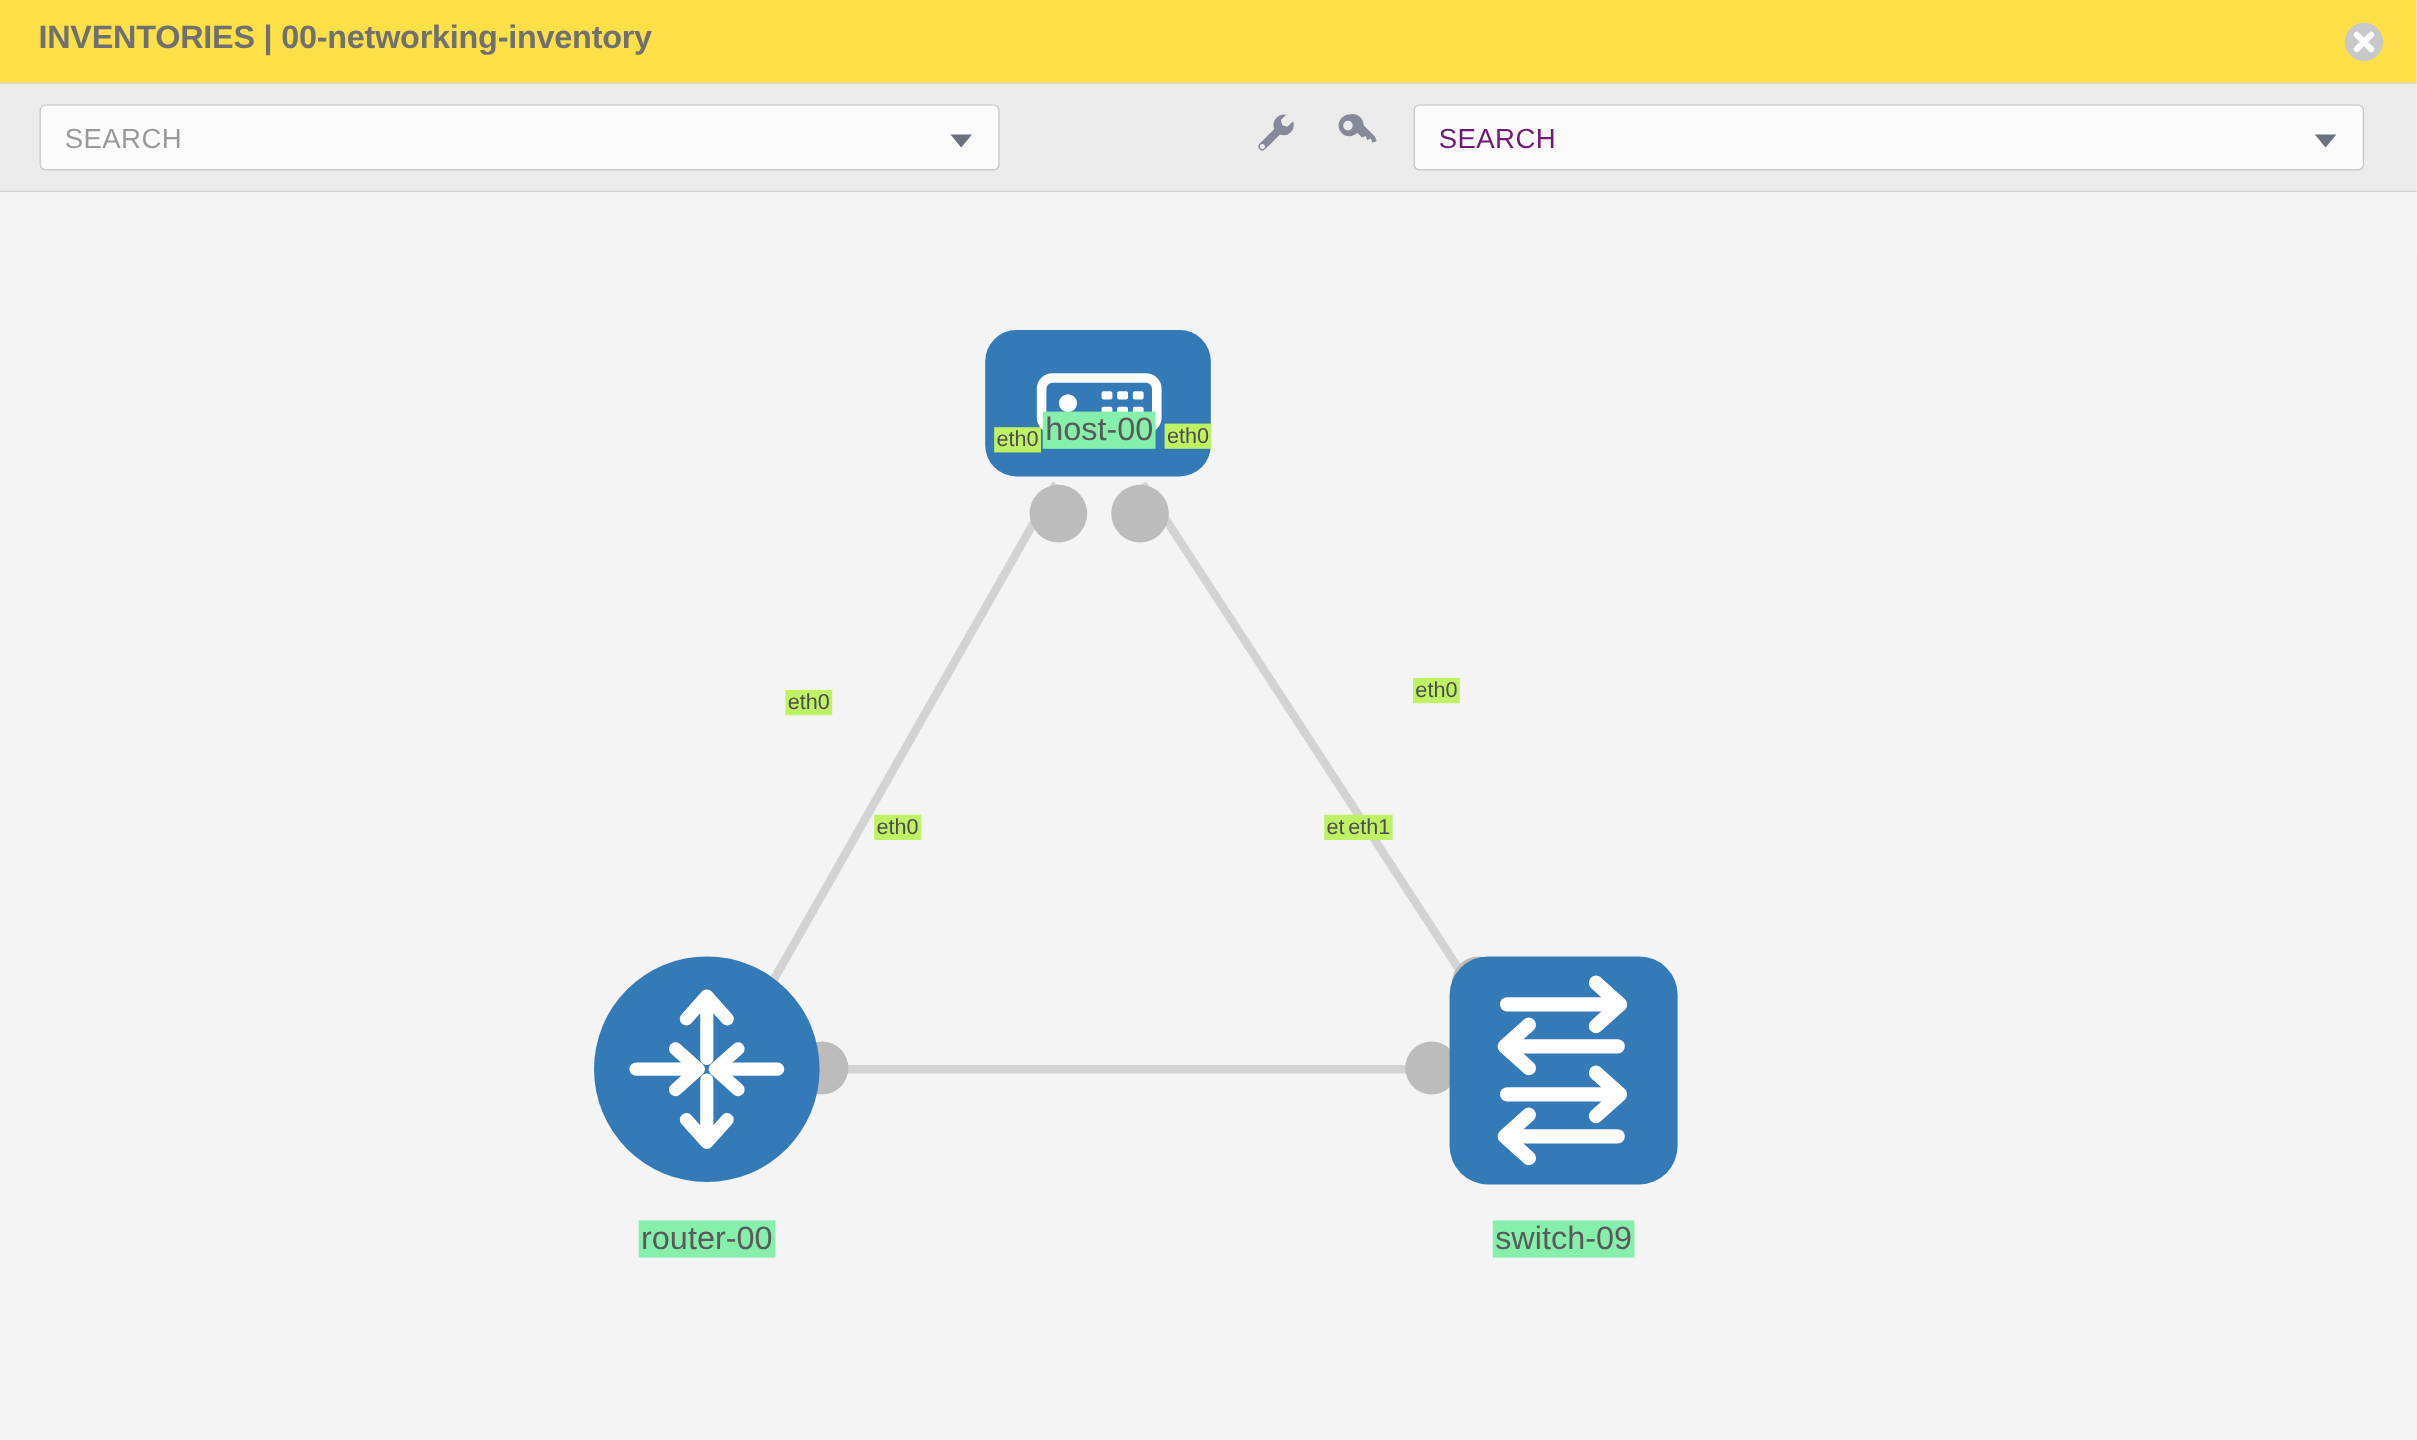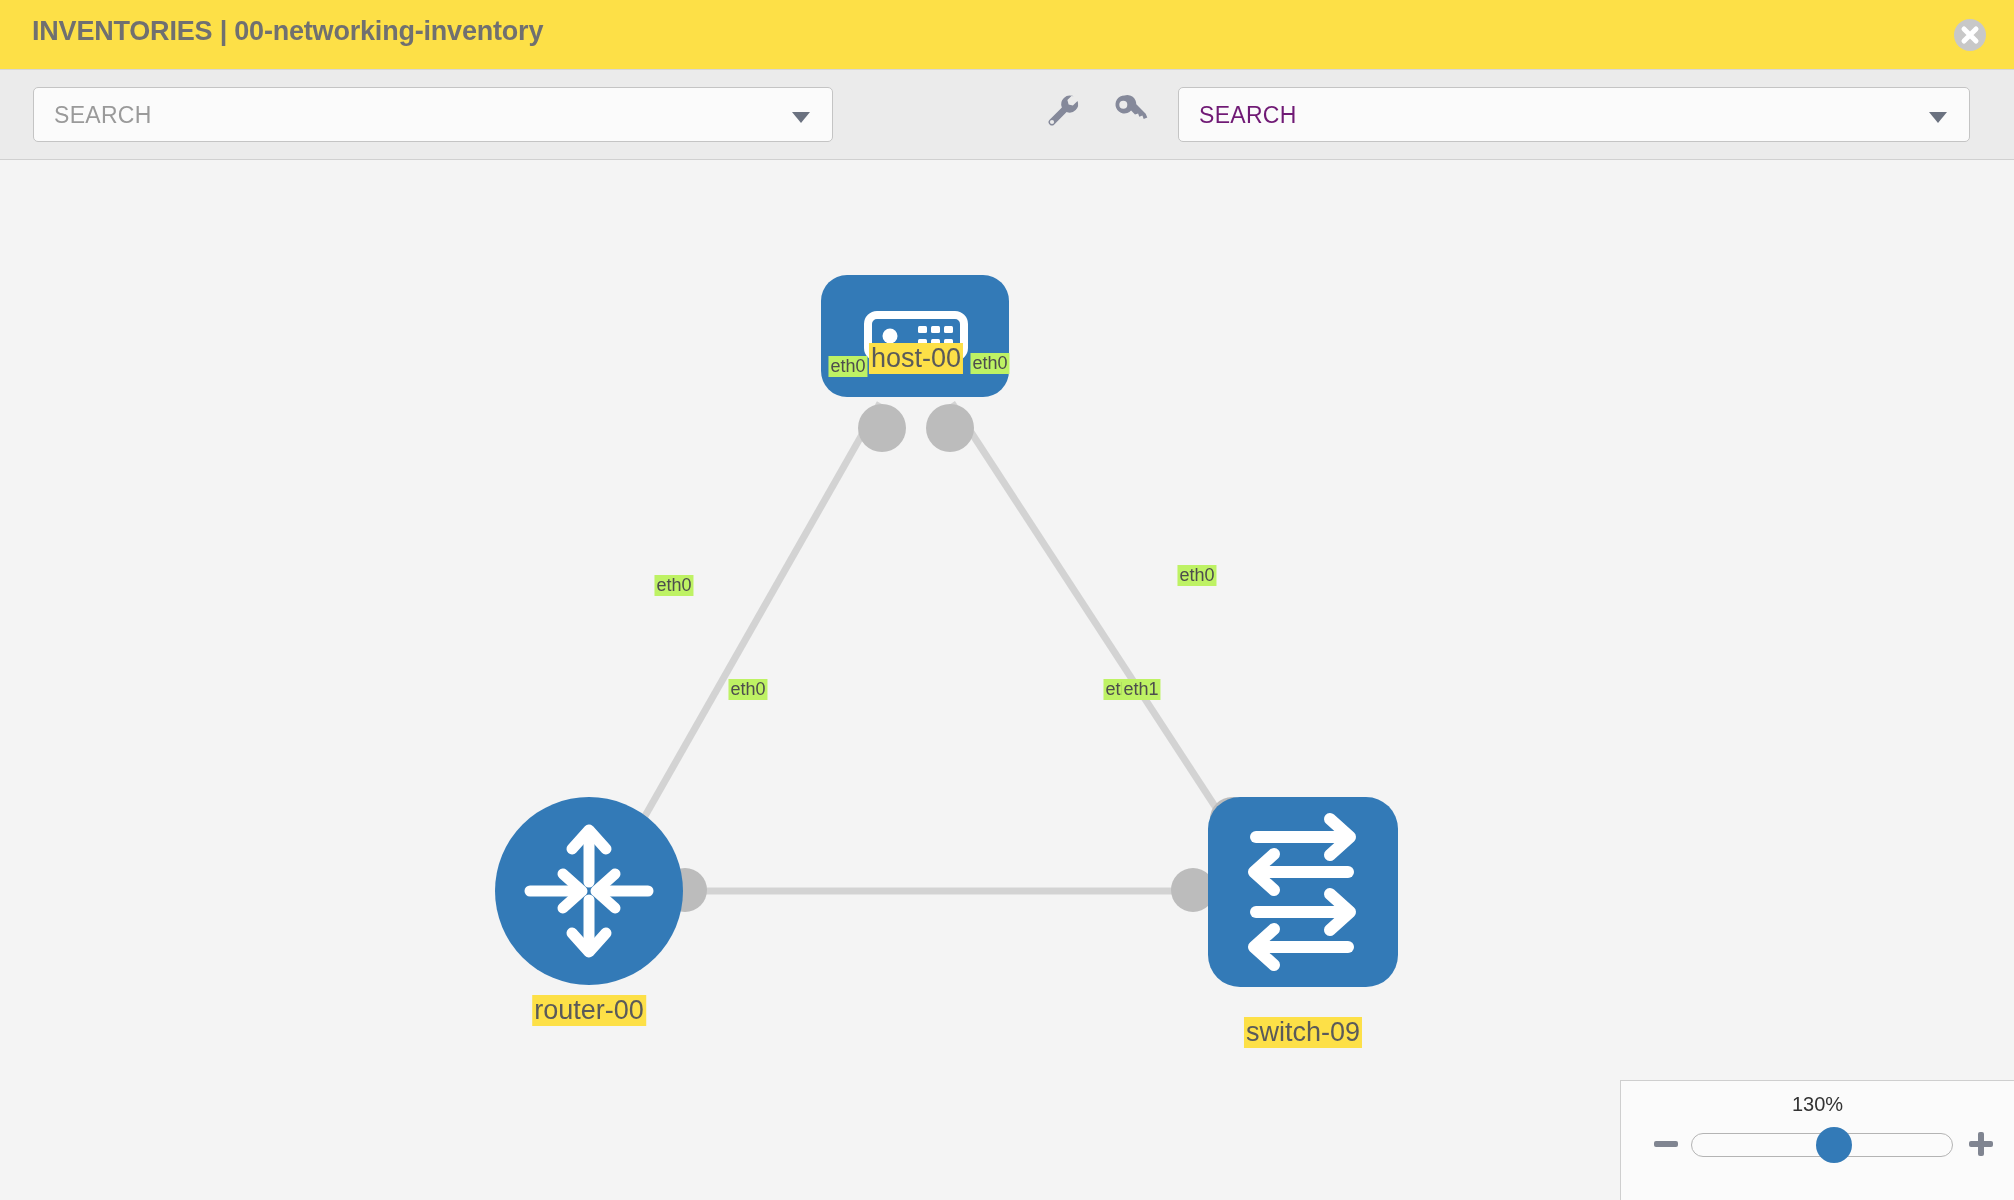--- a/index.html
+++ b/index.html
@@ -132,21 +132,21 @@
     background: #f4f4f4;
     overflow: hidden;
   }
   .canvas > svg { position: absolute; left: 0; top: 0; }
 
   
   .node-label {
     position: absolute;
     font-size: 27px;
     color: #5a5a5a;
-    background: #fde047;
+    background: #86efac;
     white-space: nowrap;
     padding: 0 2px;
     transform: translateX(-50%);
   }
   .iface-label {
     position: absolute;
     font-size: 18px;
     color: #4d4d4d;
     background: #bef264;
     white-space: nowrap;
@@ -305,46 +305,26 @@
           <polyline points="1274,694 1254,712 1274,730"></polyline>
           <line x1="1256" y1="752" x2="1348" y2="752"></line>
           <polyline points="1330,734 1350,752 1330,770"></polyline>
           <line x1="1348" y1="787" x2="1256" y2="787"></line>
           <polyline points="1274,769 1254,787 1274,805"></polyline>
         </g>
       </g>
     </svg>
 
     <div class="node-label" style="left:916px; top:183px;">host-00</div>
-    <div class="node-label" style="left:589px; top:835px;text-align:right;">router-00</div>
+    <div class="node-label" style="left:589px; top:857px;text-align:right;">router-00</div>
     <div class="node-label" style="left:1303px; top:857px;">switch-09</div>
 
     <div class="iface-label" style="left:848px; top:196px;">eth0</div>
     <div class="iface-label" style="left:990px; top:193px;">eth0</div>
     <div class="iface-label" style="left:674px; top:415px;">eth0</div>
     <div class="iface-label" style="left:1197px; top:405px;">eth0</div>
     <div class="iface-label" style="left:748px; top:519px;">eth0</div>
     <div class="iface-label" style="left:1118px; top:519px;">eth</div>
     <div class="iface-label" style="left:1141px; top:519px;">eth1</div>
 
-    <div class="zoom-panel" style="left:1620px; top:920px;">
-      <div class="zoom-value">130%</div>
-
-      <div class="zoom-minus">
-        <svg viewBox="0 0 34 34" aria-hidden="true">
-          <rect x="5" y="14" width="24" height="6" rx="2" fill="currentColor"></rect>
-        </svg>
-      </div>
-
-      <div class="zoom-track">
-        <div class="zoom-thumb"></div>
-      </div>
-
-      <div class="zoom-plus">
-        <svg viewBox="0 0 34 34" aria-hidden="true">
-          <rect x="5" y="14" width="24" height="6" rx="2" fill="currentColor"></rect>
-          <rect x="14" y="5" width="6" height="24" rx="2" fill="currentColor"></rect>
-        </svg>
-      </div>
-    </div>
 
   </div>
 </div>
 
 </body></html>

